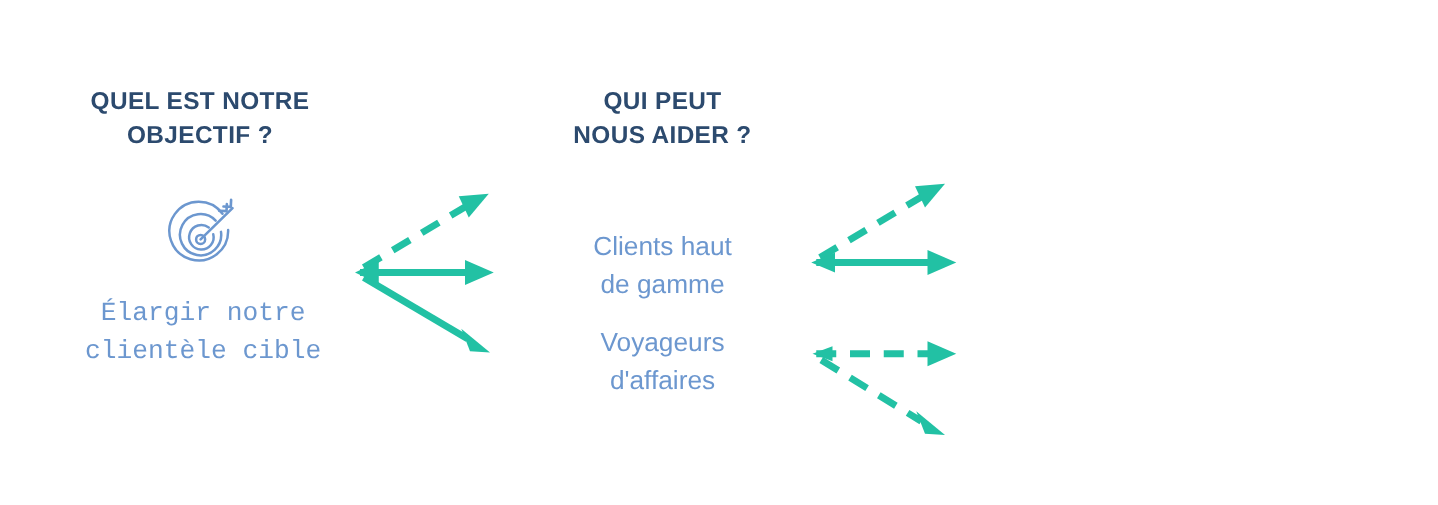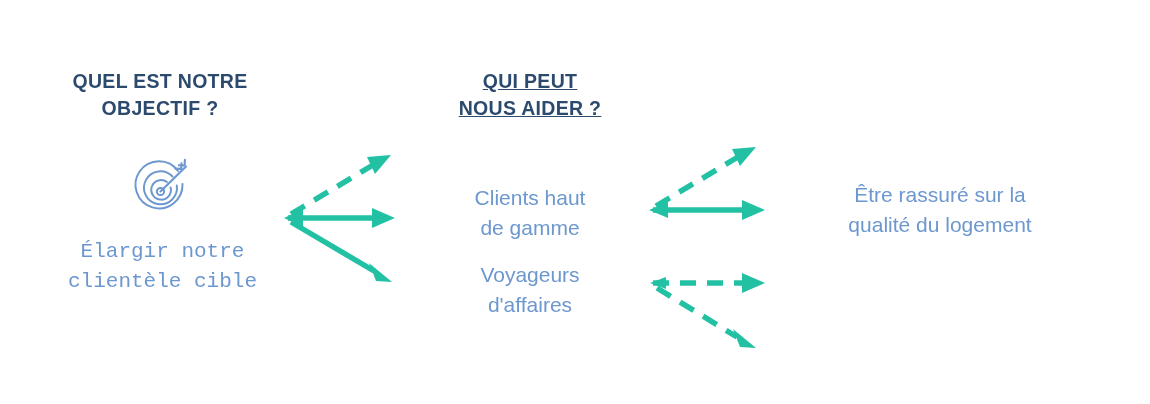--- a/index.html
+++ b/index.html
@@ -26,21 +26,21 @@
     text-align: center;
     font-weight: 700;
     font-size: 19.5px;
     line-height: 27px;
     letter-spacing: 0.3px;
     color: #2c4a6e;
     text-transform: uppercase;
     white-space: pre-line;
   }
   #heading-1 { left: 35px;  top: 68px;  width: 250px; }
-  #heading-2 { left: 425px; top: 68px;  width: 210px; text-decoration: underline; }
+  #heading-2 { left: 425px; top: 68px;  width: 210px; }
   #heading-3 { left: 768px; top: 50px;  width: 340px; }
 
   
   .body-label {
     position: absolute;
     text-align: center;
     font-weight: 400;
     font-size: 21px;
     line-height: 30px;
     color: #6c97cf;
@@ -106,22 +106,20 @@
   <div class="col-heading" id="heading-2">QUI PEUT
 NOUS AIDER ?</div>
 
   <div class="body-label" id="label-persona-1">Clients haut
 de gamme</div>
 
   <div class="body-label" id="label-persona-2">Voyageurs
 d'affaires</div>
 
 
-  <div class="body-label" id="label-behavior">Être rassuré sur la
-qualité du logement</div>
 
   <svg class="arrow-layer" viewBox="0 0 1150 404">
 
     <g>
 
       <g>
         <line x1="291" y1="214" x2="373" y2="165" stroke="#22c1a4" stroke-width="5.5" stroke-linecap="butt" stroke-dasharray="16 11"></line>
         <polygon points="391,155 367,157 375,174" fill="#22c1a4"></polygon>
       </g>
 

